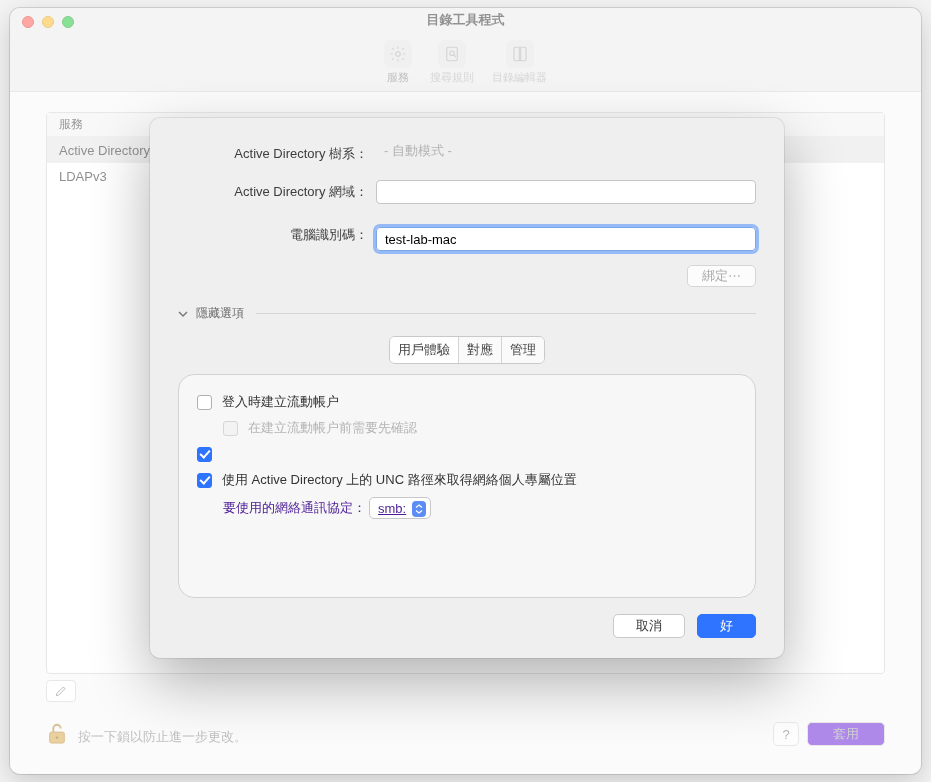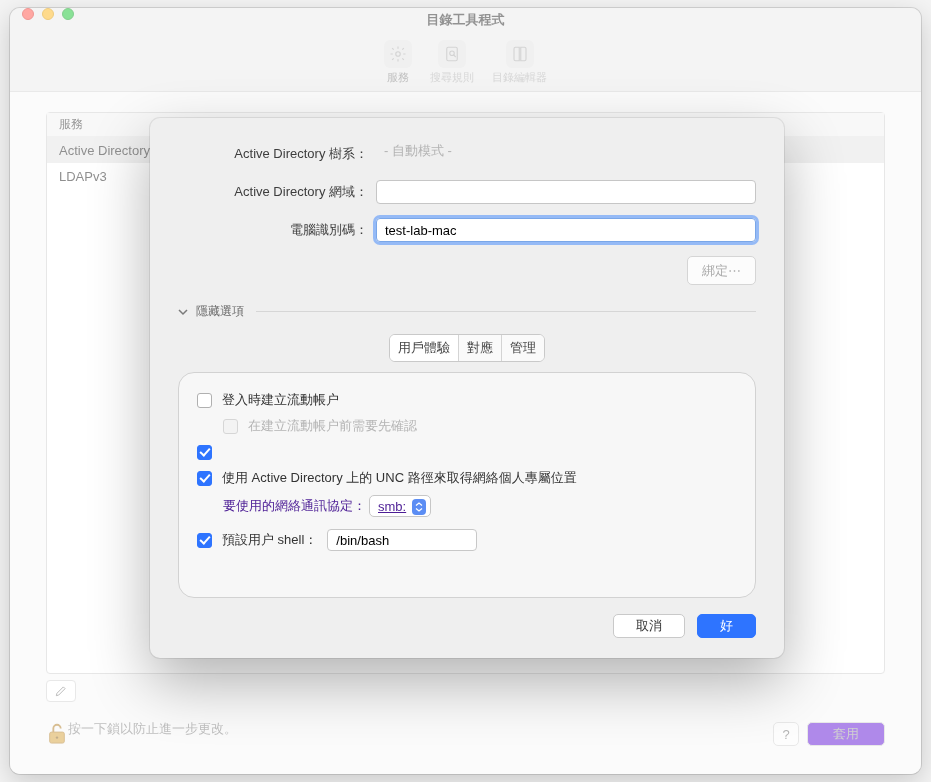--- a/index.html
+++ b/index.html
@@ -6,21 +6,21 @@
 body { background: #f4f4f4; width: 931px; height: 782px; overflow: hidden; position: relative; }
 
 
 .window {
   position: absolute; left: 10px; top: 8px; width: 911px; height: 766px;
   background: #ececec; border-radius: 10px;
   box-shadow: 0 0 0 1px rgba(0,0,0,.12), 0 8px 28px rgba(0,0,0,.18);
   overflow: hidden;
 }
 .titlebar {
-  height: 28px; display: flex; align-items: flex-start; padding-left: 12px;
+  height: 28px; display: flex; align-items: center; padding-left: 12px;
   background: #ececec;
 }
 .traffic { display:flex; gap:8px; }
 .tl { width:12px; height:12px; border-radius:50%; }
 .tl.red { background:#ff5f57; border:1px solid #e14039; }
 .tl.yellow { background:#febc2e; border:1px solid #dfa013; }
 .tl.green { background:#28c840; border:1px solid #1fa431; }
 .wtitle { position:absolute; left:0; right:0; top:3px; text-align:center; font-size:13px; color:#3a3a3a; font-weight:600; }
 
 .toolbar {
@@ -43,21 +43,21 @@
 .svc-row.sel { background:#e6e6e6; }
 
 .pencil-box {
   position:absolute; left:36px; bottom:72px; width:30px; height:22px;
   background:#fff; border:1px solid #d5d5d5; border-radius:4px;
   display:flex; align-items:center; justify-content:center;
 }
 .pencil-box svg { width:14px; height:14px; stroke:#737373; fill:none; stroke-width:1.5; }
 
 .lockrow {
-  position:absolute; left:36px; bottom:28px; display:flex; align-items:flex-start; 
+  position:absolute; left:36px; bottom:28px; display:flex; align-items:flex-end; gap:10px;
   color:#8b8b8b; font-size:13px;
 }
 .lock-icon { width:22px; height:26px; }
 .help-btn {
   position:absolute; right:122px; bottom:28px; width:26px; height:24px;
   border:1px solid #d6d6d6; border-radius:5px; background:#fbfbfb;
   display:flex; align-items:center; justify-content:center; font-size:13px; color:#777;
 }
 .apply-btn {
   position:absolute; right:36px; bottom:28px; width:78px; height:24px;
@@ -74,25 +74,25 @@
   background:#efefef; border-radius:10px;
   box-shadow: 0 0 0 1px rgba(0,0,0,.08), 0 24px 60px rgba(0,0,0,.30);
   z-index:10; padding:24px 28px 20px 28px;
   display:flex; flex-direction:column;
 }
 .form-rows { display:flex; flex-direction:column; gap:14px; }
 .frow { display:flex; align-items:center; gap:8px; }
 .flabel { width:190px; text-align:right; font-size:13px; color:#3d3d3d; }
 .ftext { flex:1; height:24px; border:1px solid #c6c6c6; border-radius:4px; background:#fff; padding:0 8px; font-size:13px; }
 .ftext.static { border:none; background:transparent; color:#b3b3b3; }
-.ftext.focused { outline:3px solid rgba(41,122,255,.45); border-color:#7aa7e8; }
+.ftext.focused { outline:3px solid rgba(41,122,255,.45); border-color:#7aa7e8;margin-top:9px; }
 
 .bind-row { display:flex; justify-content:flex-end; margin-top:14px; }
 .bind-btn {
-  height:29px; padding:0 14px; border:1px solid #d5d5d5; border-radius:5px;
+  height:22px; padding:0 14px; border:1px solid #d5d5d5; border-radius:5px;
   background:#fcfcfc; font-size:13px; color:#a9a9a9;
 }
 
 .disclosure {
   margin-top:18px; display:flex; align-items:center; gap:8px;
   font-size:12px; color:#6a6a6a;
 }
 .disclosure svg { width:10px; height:10px; }
 .disclosure-line { flex:1; height:1px; background:#d6d6d6; margin-left:4px; }
 
@@ -262,24 +262,19 @@
     </div>
     <div class="sublabel">
       <span>要使用的網絡通訊協定：</span>
       <div class="select-sm">
         <span>smb:</span>
         <svg class="chev" viewBox="0 0 8 10">
           <path d="M1 3.5L4 1l3 2.5M1 6.5L4 9l3-2.5" fill="none" stroke="#fff" stroke-width="1.2"></path>
         </svg>
       </div>
     </div>
-    <div class="shell-line">
-      <div class="chk on"></div>
-      <span>預設用户 shell：</span>
-      <input class="shell-input" type="text" value="/bin/bash" style="">
-    </div>
   </div>
 
   <div class="sheet-footer">
     <button class="btn">取消</button>
     <button class="btn primary">好</button>
   </div>
 </div>
 
 </body></html>

